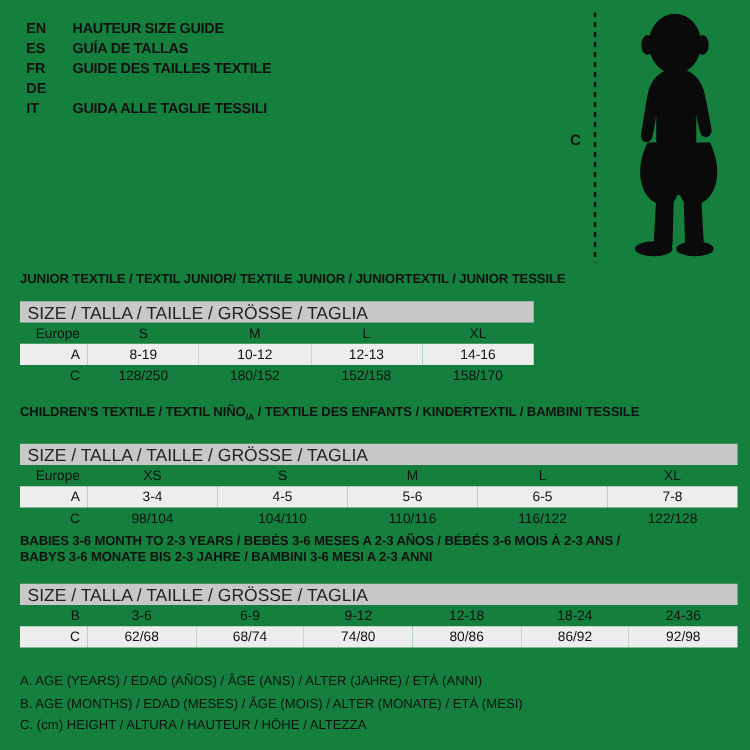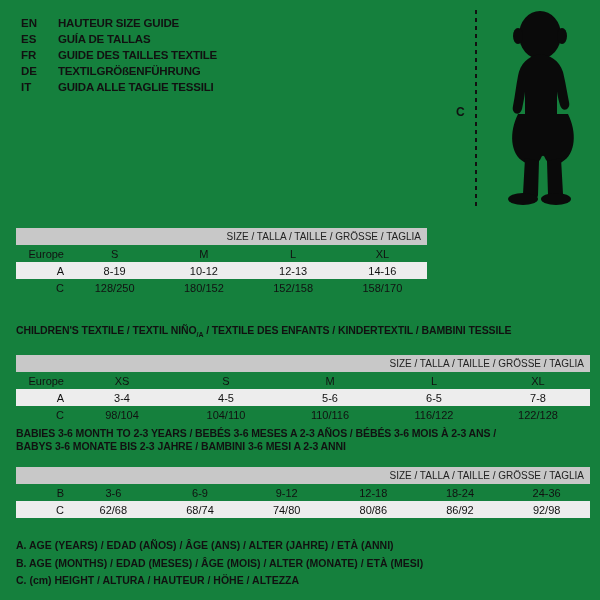--- a/index.html
+++ b/index.html
@@ -28,28 +28,28 @@
   .sec-children{top:324px;width:574px;}
   .sec-babies{top:427px;width:574px;}
   .section-title{font-weight:bold;font-size:10.5px;line-height:13px;letter-spacing:-0.1px;white-space:nowrap;}
   .title-gap{height:11px;}
   .title-gap-lg{height:14px;}
   .sub{font-size:7px;vertical-align:sub;}
 
   
   .size-table{border-collapse:collapse;table-layout:fixed;width:100%;}
   .size-table td{font-size:11px;height:17px;padding:0 6px;text-align:center;vertical-align:middle;color:#111;}
-  .size-table tr.hdr td{background:#c8c8c8;text-align:right;font-size:10px;color:#222;}
+  .size-table tr.hdr td{background:#c8c8c8;text-align:left;font-size:14px;color:#222;}
   .size-table td.lbl{text-align:right;}
   .size-table tr.alt{background:#ededed;}
   col.c-label{width:54px;}
 
   
   .footnotes{position:absolute;left:16px;top:537px;}
-  .footnote{font-weight:bold;font-size:10.5px;line-height:17.5px;white-space:nowrap;}
+  .footnote{font-weight:normal;font-size:10.5px;line-height:17.5px;white-space:nowrap;}
 </style>
 </head>
 <body>
 
 <div class="page">
 
   <div class="lang-block">
     <div class="lang-row">
       <span class="lang-code">EN</span>
       <span class="lang-label">HAUTEUR SIZE GUIDE</span>
@@ -57,21 +57,20 @@
     <div class="lang-row">
       <span class="lang-code">ES</span>
       <span class="lang-label">GUÍA DE TALLAS</span>
     </div>
     <div class="lang-row">
       <span class="lang-code">FR</span>
       <span class="lang-label">GUIDE DES TAILLES TEXTILE</span>
     </div>
     <div class="lang-row">
       <span class="lang-code">DE</span>
-      <span class="lang-label">TEXTILGRÖßENFÜHRUNG</span>
     </div>
     <div class="lang-row">
       <span class="lang-code">IT</span>
       <span class="lang-label">GUIDA ALLE TAGLIE TESSILI</span>
     </div>
   </div>
 
   <div class="figure">
     <div class="dash-line"></div>
     <span class="measure-c">C</span>
@@ -84,20 +83,21 @@
         <path d="M26 106 C17 124 18 146 32 154 C38 158 46 157 49 150 C50 147 52 147 53 150 C56 157 64 158 70 154 C84 146 85 124 76 106 Z"></path>
         <path d="M33 150 L31 186 C31 193 46 193 46 187 L47 153 Z"></path>
         <path d="M55 153 L56 187 C56 193 71 193 71 186 L69 150 Z"></path>
         <ellipse cx="31" cy="191" rx="15" ry="6"></ellipse>
         <ellipse cx="64" cy="191" rx="15" ry="6"></ellipse>
       </g>
     </svg>
   </div>
 
   <div class="section sec-junior">
+    <div class="section-title">JUNIOR TEXTILE / TEXTIL JUNIOR/ TEXTILE JUNIOR / JUNIORTEXTIL / JUNIOR TESSILE</div>
     <div class="title-gap"></div>
     <table class="size-table">
       <colgroup>
           <col class="c-label">
           <col>
           <col>
           <col>
           <col>
         </colgroup>
       <tbody>

